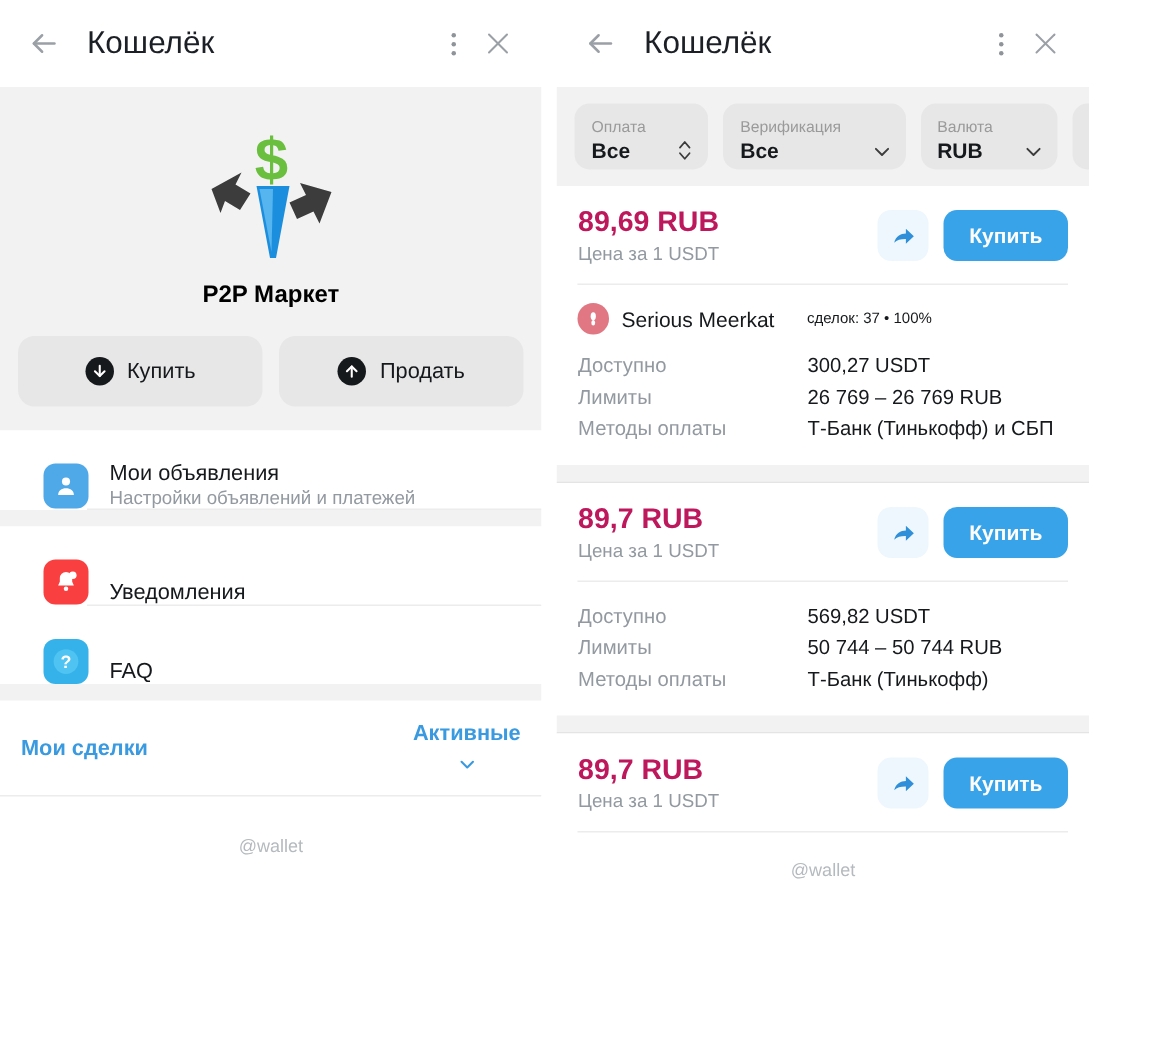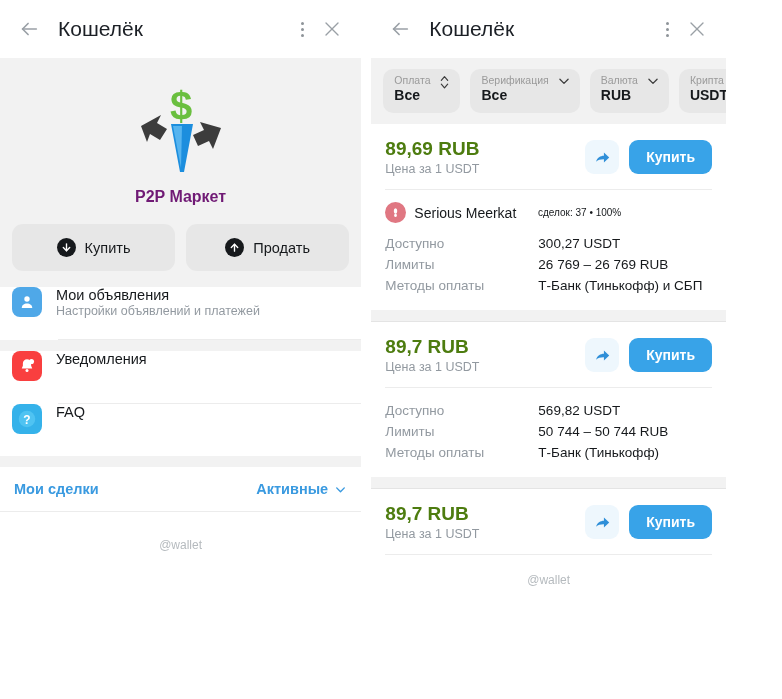--- a/index.html
+++ b/index.html
@@ -70,21 +70,21 @@
     text-align: center;
   }
   .hero-art {
     height: 100px;
     display: flex; align-items: center; justify-content: center;
     position: relative;
   }
   .hero-title {
     font-size: 16px;
     font-weight: bold;
-    color: #701a75;
+    color: #000000;
     margin-top: 8px;
   }
   .hero-sub {
     font-size: 12.5px;
     color: #9299a0;
     line-height: 1.35;
     margin: 6px auto 0 auto;
     max-width: 280px;
   }
   .hero-actions {
@@ -112,22 +112,22 @@
     border-radius: 50%;
     background: #16191c;
     display: flex; align-items: center; justify-content: center;
     flex: 0 0 auto;
   }
 
   
   .list-group { background: #ffffff; }
   .row {
     display: flex;
-    align-items: flex-start;
-    padding: 0 12px;
+    align-items: flex-end;
+    padding: 0 29px;
     min-height: 52px;
     cursor: pointer;
     position: relative;
   }
   .row-ico {
     width: 30px; height: 30px;
     border-radius: 8px;
     flex: 0 0 auto;
     display: flex; align-items: center; justify-content: center;
     margin-right: 14px;
@@ -144,20 +144,21 @@
 
   .deals-row {
     display: flex; align-items: center; justify-content: space-between;
     padding: 14px 14px 14px 14px;
   }
   .deals-label { font-size: 14.5px; color: #3a9ae0; font-weight: bold; }
   .deals-filter {
     font-size: 14.5px; color: #3a9ae0; font-weight: bold;
     display: flex; align-items: center; gap: 6px;
     cursor: pointer;
+    flex-direction: column;
   }
   .full-sep { height: 1px; background: #ececec; }
 
   .footer {
     text-align: center;
     font-size: 12px;
     color: #b5babe;
     padding-top: 26px;
   }
 
@@ -168,38 +169,38 @@
     display: flex;
     gap: 10px;
     overflow: hidden;
   }
   .chip {
     background: #e7e7e7;
     border-radius: 10px;
     height: 44px;
     padding: 5px 9px 5px 11px;
     display: flex;
-    align-items: flex-start;
-    gap: 8px;
+    align-items: flex-end;
+    gap: 20px;
     cursor: pointer;
     flex: 0 0 auto;
   }
   .chip-texts { display: flex; flex-direction: column; }
   .chip-label { font-size: 10.5px; color: #9a9a9a; line-height: 13px; }
   .chip-value { font-size: 14px; color: #16191c; font-weight: bold; line-height: 16px; }
 
   
   .offer { background: #ffffff; }
   .offer-top {
     display: flex;
     align-items: center;
     padding: 14px 14px 13px 14px;
   }
   .offer-price-wrap { flex: 1; }
-  .offer-price { font-size: 19px; font-weight: bold; color: #4d7c0f; }
+  .offer-price { font-size: 19px; font-weight: bold; color: #be185d; }
   .offer-price-sub { font-size: 12.5px; color: #9299a0; margin-top: 2px; }
   .share-btn {
     width: 34px; height: 34px;
     background: #eef7fd;
     border-radius: 9px;
     display: flex; align-items: center; justify-content: center;
     cursor: pointer;
     margin-right: 10px;
     flex: 0 0 auto;
   }

